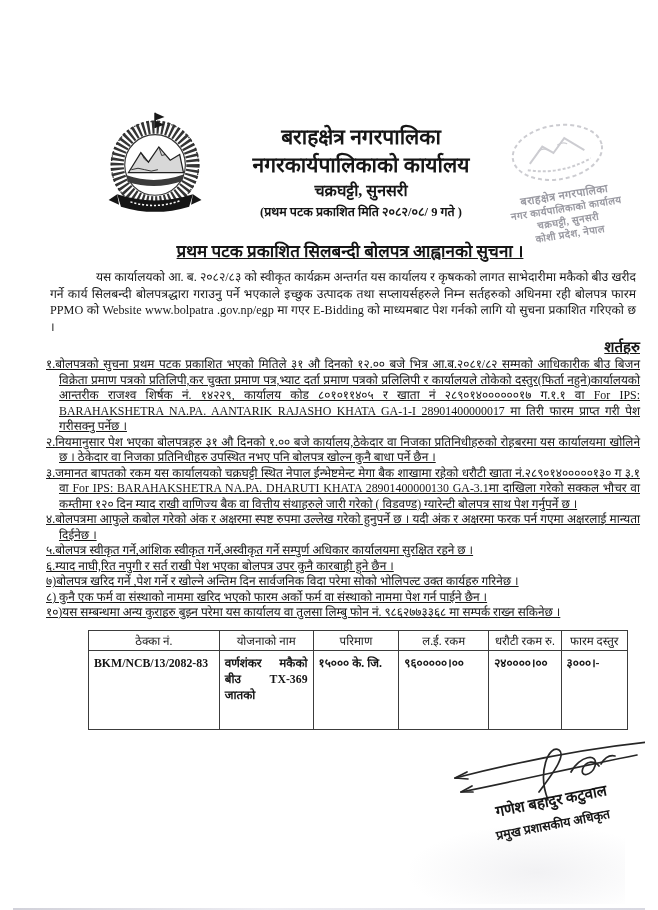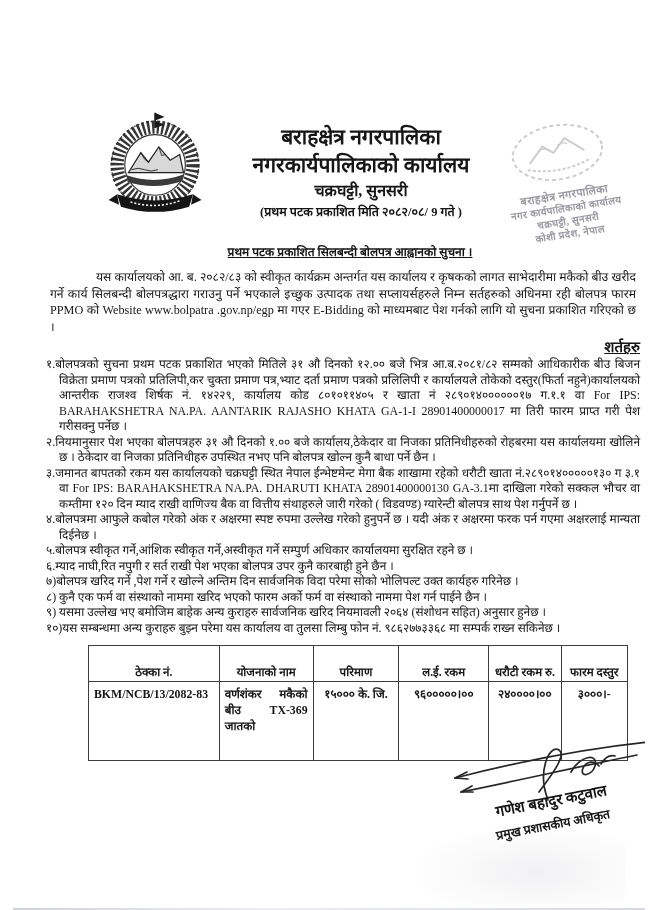--- a/index.html
+++ b/index.html
@@ -24,51 +24,51 @@
     position:absolute;left:466px;top:122px;width:166px;
     transform:rotate(-9deg);
     text-align:center;color:#84848e;opacity:.82;
   }
   .stamp-lines{font-weight:bold;letter-spacing:.4px;}
   .stamp-line1{font-size:11px;line-height:14px;}
   .stamp-line{font-size:10px;line-height:13px;}
   
   .content{position:absolute;left:33px;top:243px;width:594px;}
   .notice-title{
-    text-align:center;font-size:12px;font-weight:bold;
+    text-align:center;font-size:17px;font-weight:bold;
     text-decoration:underline;margin:0 0 8px 14px;line-height:18px;
   }
   .intro{
     margin:4px;font-size:12.2px;line-height:16.6px;
     text-align:justify;text-indent:46px;
   }
   .terms-heading{
     text-align:right;font-size:15px;font-weight:bold;
     text-decoration:underline;line-height:17px;margin:2px 0 1px 0;
   }
   .term{
     margin:0;font-size:11.9px;line-height:15.5px;
-    text-align:justify;padding-left:13px;text-indent:-13px;
+    text-align:justify;padding-left:13px;text-indent:-13px;text-decoration:underline;
   }
   
   .tender-table{
     border-collapse:collapse;margin:9px 0 0 42px;
     table-layout:fixed;width:540px;
   }
   .tender-table th,.tender-table td{
     border:1.2px solid #3c3c3c;vertical-align:top;
     font-family:"Liberation Serif","DejaVu Serif",serif;
   }
-  .tender-table th{font-size:11.6px;font-weight:bold;padding:20px 2px 1px 2px;line-height:14px;text-align:center;}
+  .tender-table th{font-size:11.6px;font-weight:normal;padding:4px 2px 1px 2px;line-height:14px;text-align:center;}
   .tender-table td{font-size:11.8px;padding:4px 5px;line-height:16px;height:70px;font-weight:bold;}
   .col-thekka{width:128px;} .col-yojana{width:92px;} .col-pariman{width:84px;}
   .col-lai{width:88px;} .col-dharauti{width:71px;} .col-dastur{width:65px;}
   .cell-thekka{text-align:left;padding-left:8px;}
   .cell-yojana{text-align:justify;}
-  .cell-center{text-align:center;}
+  .cell-center{}
   
   .signature{position:absolute;left:430px;top:738px;width:215px;}
   .sig-scribble{position:absolute;left:8px;top:0;}
   .sig-name{
     position:absolute;left:18px;top:52px;width:180px;text-align:center;
     font-size:15px;font-weight:bold;transform:rotate(-11deg);white-space:nowrap;
   }
   .sig-title{
     position:absolute;left:30px;top:78px;width:160px;text-align:center;
     font-size:12.5px;font-weight:bold;transform:rotate(-11deg);white-space:nowrap;
@@ -143,21 +143,20 @@
     <div class="terms-heading">शर्तहरु</div>
     <div class="terms">
       <p class="term">१.बोलपत्रको सुचना प्रथम पटक प्रकाशित भएको मितिले ३१ औ दिनको १२.०० बजे भित्र आ.ब.२०८१/८२ सम्मको आधिकारीक बीउ बिजन विक्रेता प्रमाण पत्रको प्रतिलिपी,कर चुक्ता प्रमाण पत्र,भ्याट दर्ता प्रमाण पत्रको प्रलिलिपी र कार्यालयले तोकेको दस्तुर(फिर्ता नहुने)कार्यालयको आन्तरीक राजश्व शिर्षक नं. १४२२९, कार्यालय कोड ८०१०११४०५ र खाता नं २८९०१४००००००१७ ग.१.१ वा For IPS: BARAHAKSHETRA NA.PA. AANTARIK  RAJASHO KHATA GA-1-I 28901400000017 मा तिरी फारम प्राप्त गरी पेश गरीसक्नु पर्नेछ ।</p>
       <p class="term">२.नियमानुसार पेश भएका बोलपत्रहरु ३१ औ दिनको १.०० बजे कार्यालय,ठेकेदार वा निजका प्रतिनिधीहरुको रोहबरमा यस कार्यालयमा खोलिने छ । ठेकेदार वा निजका प्रतिनिधीहरु उपस्थित नभए पनि बोलपत्र खोल्न कुनै बाधा पर्ने छैन ।</p>
       <p class="term">३.जमानत बापतको रकम यस कार्यालयको चक्रघट्टी स्थित नेपाल ईन्भेष्टमेन्ट मेगा बैक शाखामा रहेको धरौटी खाता नं.२८९०१४०००००१३० ग ३.१ वा For IPS: BARAHAKSHETRA NA.PA. DHARUTI KHATA 28901400000130 GA-3.1मा दाखिला गरेको सक्कल भौचर वा कम्तीमा १२० दिन म्याद राखी वाणिज्य बैक वा वित्तीय संथाहरुले जारी गरेको ( विडवण्ड) ग्यारेन्टी बोलपत्र साथ पेश गर्नुपर्ने छ ।</p>
       <p class="term">४.बोलपत्रमा आफुले कबोल गरेको अंक र अक्षरमा स्पष्ट रुपमा उल्लेख गरेको हुनुपर्ने छ । यदी अंक र अक्षरमा फरक पर्न गएमा अक्षरलाई मान्यता दिईनेछ ।</p>
       <p class="term">५.बोलपत्र स्वीकृत गर्ने,आंशिक स्वीकृत गर्ने,अस्वीकृत गर्ने सम्पुर्ण अधिकार कार्यालयमा सुरक्षित रहने छ ।</p>
       <p class="term">६.म्याद नाघी,रित नपुगी र सर्त राखी पेश भएका बोलपत्र उपर कुनै कारबाही हुने छैन ।</p>
       <p class="term">७)बोलपत्र खरिद गर्ने ,पेश गर्ने र खोल्ने अन्तिम दिन सार्वजनिक विदा परेमा सोको भोलिपल्ट उक्त कार्यहरु गरिनेछ ।</p>
       <p class="term">८) कुनै एक फर्म वा संस्थाको नाममा खरिद भएको फारम अर्को फर्म वा संस्थाको नाममा पेश गर्न पाईने छैन ।</p>
-      <p class="term">९) यसमा उल्लेख भए बमोजिम बाहेक अन्य कुराहरु सार्वजनिक खरिद नियमावली २०६४ (संशोधन सहित) अनुसार हुनेछ ।</p>
       <p class="term">१०)यस सम्बन्धमा अन्य कुराहरु बुझ्न परेमा यस कार्यालय वा तुलसा लिम्बु फोन नं. ९८६२७७३३६८ मा सम्पर्क राख्न सकिनेछ ।</p>
     </div>
 
     <table class="tender-table">
       <colgroup>
         <col class="col-thekka">
           <col class="col-yojana">
           <col class="col-pariman">
         <col class="col-lai">
           <col class="col-dharauti">

